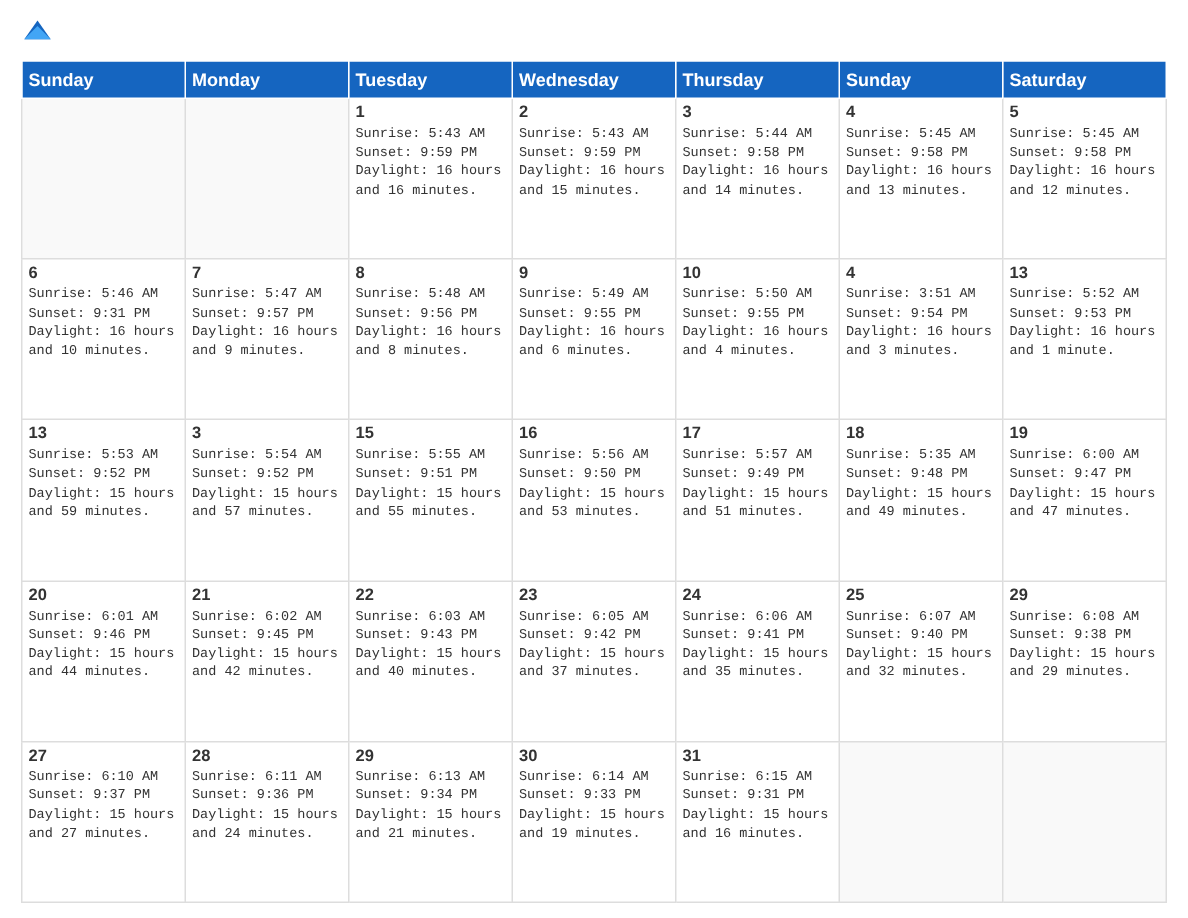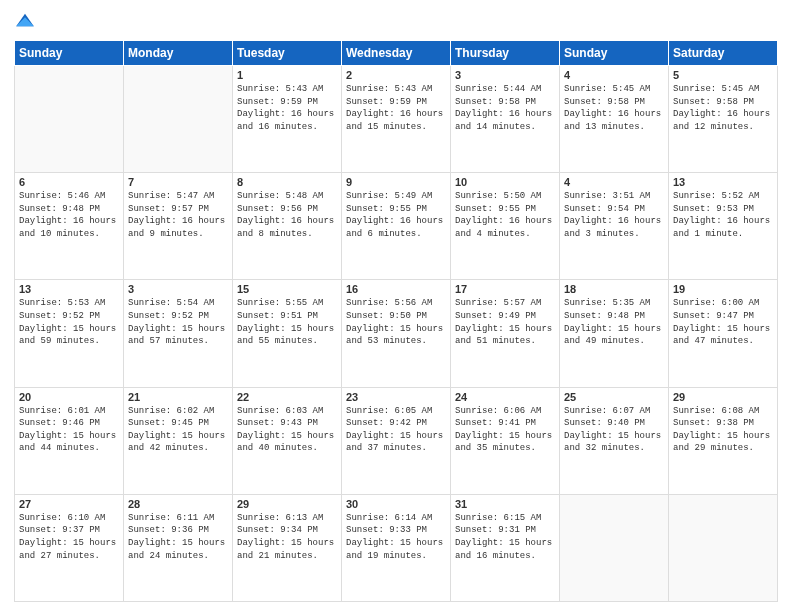--- a/index.html
+++ b/index.html
@@ -159,21 +159,21 @@
             <span class="day-num">5</span>
             <div class="day-info">Sunrise: 5:45 AM
 Sunset: 9:58 PM
 Daylight: 16 hours and 12 minutes.</div>
           </td>
         </tr>
         <tr>
           <td>
             <span class="day-num">6</span>
             <div class="day-info">Sunrise: 5:46 AM
-Sunset: 9:48 PM
+Sunset: 9:31 PM
 Daylight: 16 hours and 10 minutes.</div>
           </td>
           <td>
             <span class="day-num">7</span>
             <div class="day-info">Sunrise: 5:47 AM
 Sunset: 9:57 PM
 Daylight: 16 hours and 9 minutes.</div>
           </td>
           <td>
             <span class="day-num">8</span>

